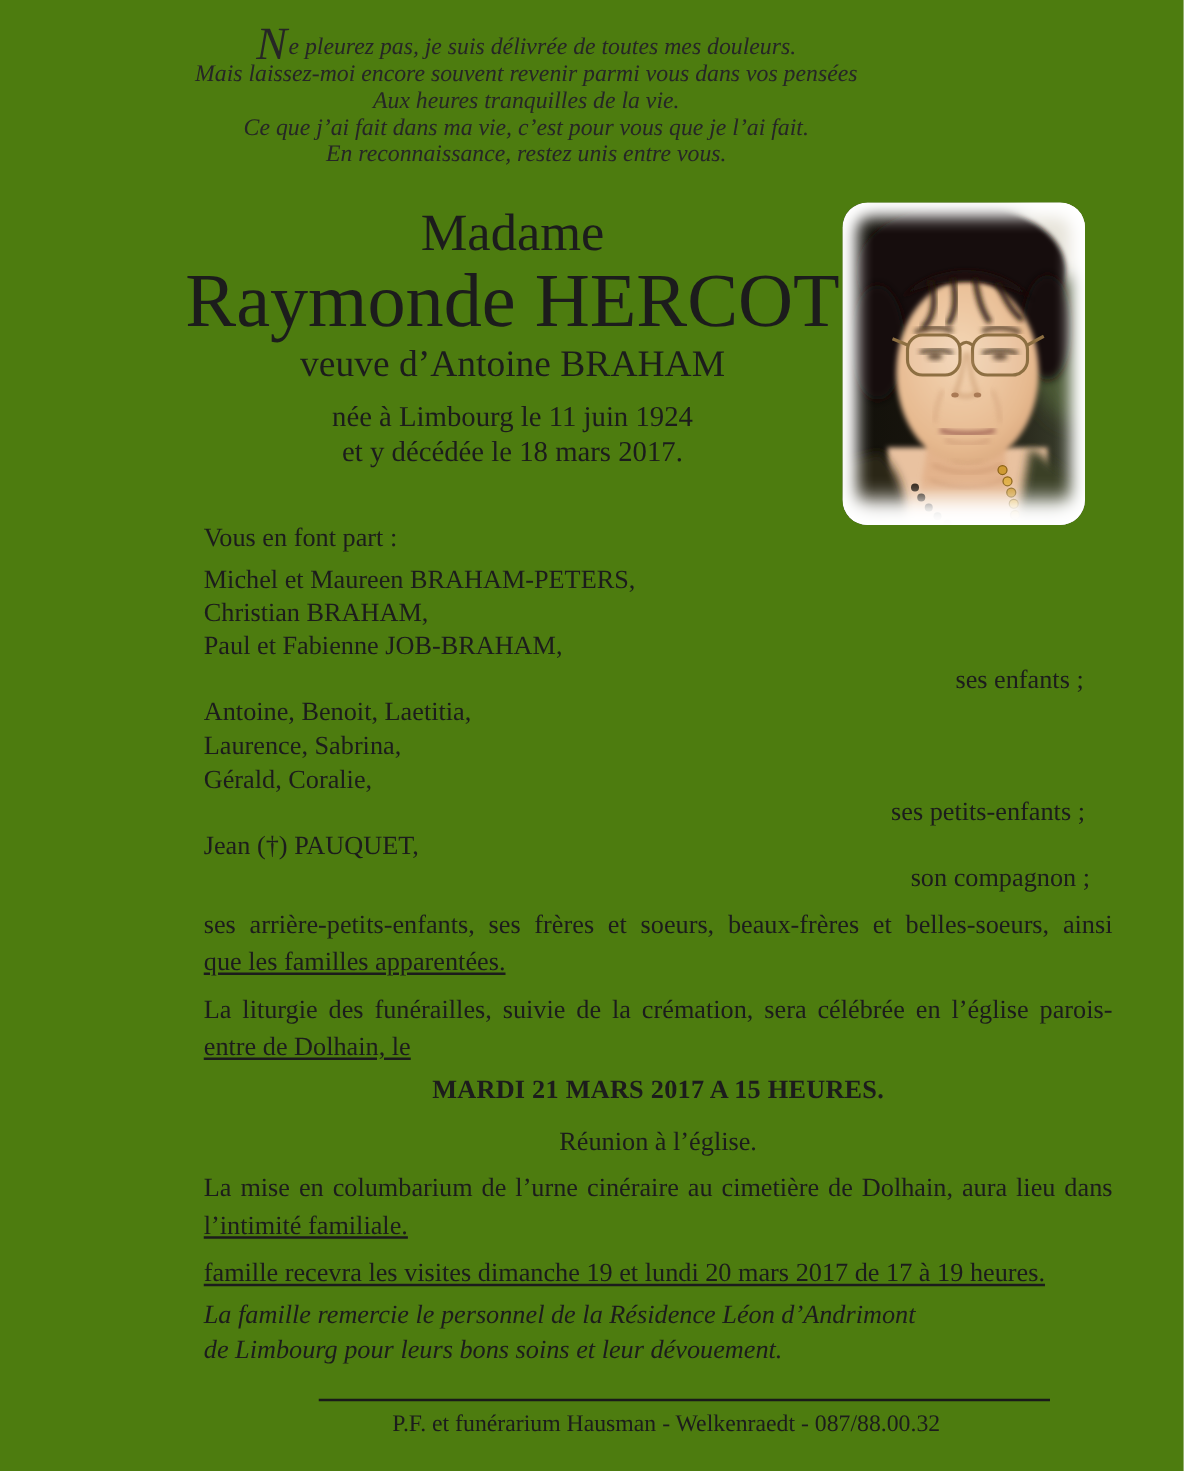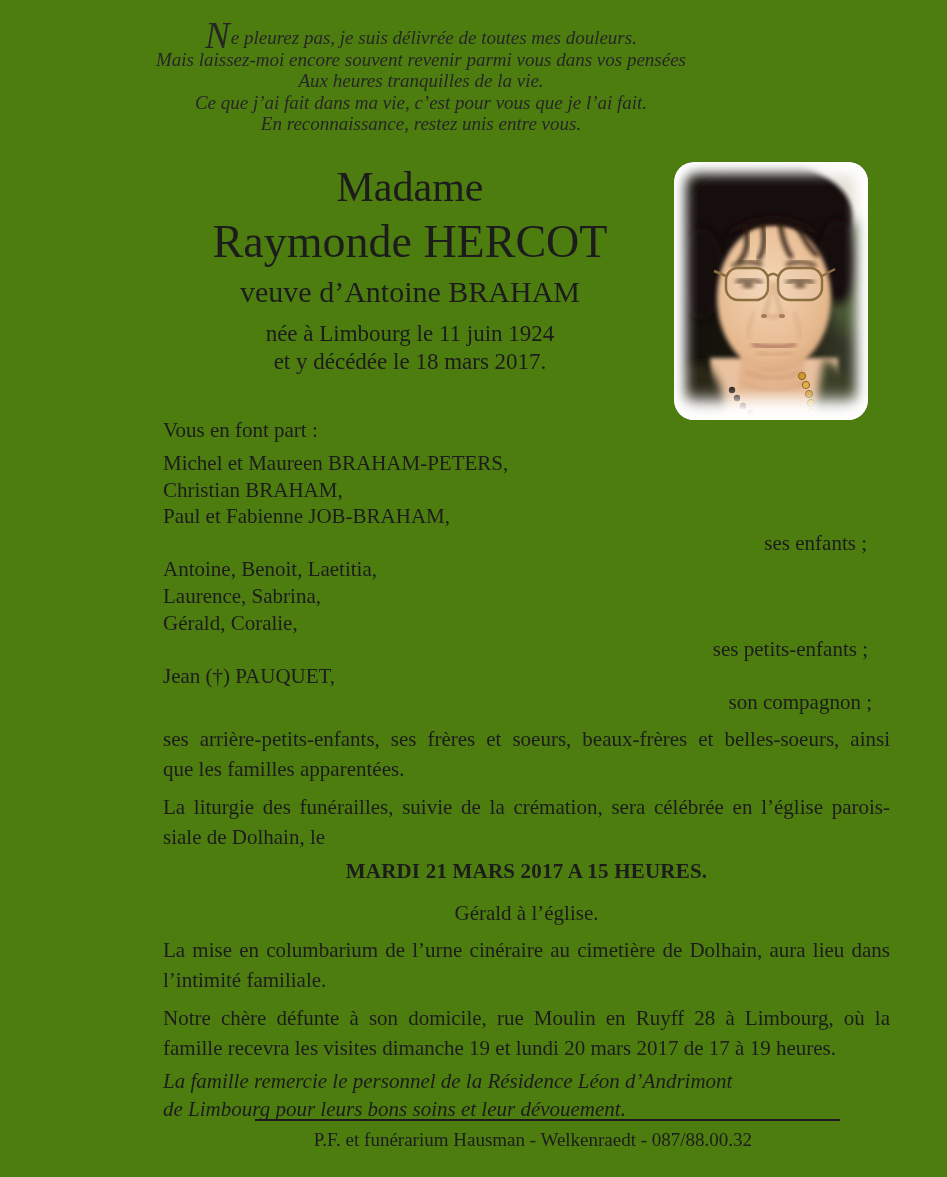--- a/index.html
+++ b/index.html
@@ -11,21 +11,21 @@
   
   .epigraph {
     position:absolute; top:25px; left:0; width:842px;
     text-align:center; font-style:italic; font-size:19px; line-height:21.5px;
     color:#262626;
   }
   .initial { font-size:37px; vertical-align:-4px; margin-right:1px; }
   
   .title-block { position:absolute; top:160px; left:0; width:820px; text-align:center; }
   .t-madame { font-size:42px; line-height:54px; }
-  .t-name   { font-size:46px; line-height:56px; }
+  .t-name   { font-size:61px; line-height:56px; }
   .t-sub    { font-size:30px; line-height:40px; margin-top:2px; }
   .t-dates  { font-size:23px; line-height:28px; margin-top:8px; }
   
   .photo {
     position:absolute; left:674px; top:162px; width:194px; height:258px;
     border-radius:20px; overflow:hidden;
   }
   .photo svg { display:block; width:100%; height:100%; }
   .photo::after {
     content:""; position:absolute; inset:0; border-radius:20px;
@@ -34,21 +34,21 @@
   
   .main { position:absolute; left:163px; top:417px; width:727px; font-size:21px; }
   .intro { line-height:27px; margin-bottom:6px; }
   .name-row, .relation-row { line-height:26.6px; }
   .relation-row { text-align:right; }
   .pr23 { padding-right:23px; }
   .pr22 { padding-right:22px; }
   .pr18 { padding-right:18px; }
   .para { margin-top:8px; line-height:30px; }
   .jline { text-align:justify; text-align-last:justify; white-space:nowrap; }
-  .lline { white-space:nowrap; }
+  .lline { white-space:nowrap;text-decoration:underline; }
   .date-line { margin-top:6px; line-height:27px; text-align:center; font-weight:bold; letter-spacing:0.2px; }
   .center-line { margin-top:15px; line-height:27px; text-align:center; }
   .thanks { margin-top:4px; font-style:italic; text-align:left; line-height:28px; font-size:21px; }
   
   .footer-rule { position:absolute; left:255px; top:1119px; width:585px; height:2px; background:#1a1a1a; }
   .footer { position:absolute; left:163px; top:1129px; width:740px; text-align:center; font-size:19px; }
 </style>
 </head>
 <body>
 
@@ -183,33 +183,32 @@
     <div class="name-row">Jean (†) PAUQUET,</div>
     <div class="relation-row pr18">son compagnon ;</div>
 
     <div class="para">
       <div class="jline">ses arrière-petits-enfants, ses frères et soeurs, beaux-frères et belles-soeurs, ainsi</div>
       <div class="lline">que les familles apparentées.</div>
     </div>
 
     <div class="para">
       <div class="jline">La liturgie des funérailles, suivie de la crémation, sera célébrée en l’église parois-</div>
-      <div class="lline">siale de Dolhain, le</div>
+      <div class="lline">entre de Dolhain, le</div>
     </div>
 
     <div class="date-line">MARDI 21 MARS 2017 A 15 HEURES.</div>
-    <div class="center-line">Gérald à l’église.</div>
+    <div class="center-line">Réunion à l’église.</div>
 
     <div class="para">
       <div class="jline">La mise en columbarium de l’urne cinéraire au cimetière de Dolhain, aura lieu dans</div>
       <div class="lline">l’intimité familiale.</div>
     </div>
 
     <div class="para">
-      <div class="jline">Notre chère défunte à son domicile, rue Moulin en Ruyff 28 à Limbourg, où la</div>
       <div class="lline">famille recevra les visites dimanche 19 et lundi 20 mars 2017 de 17 à 19 heures.</div>
     </div>
 
     <div class="thanks">
       <div>La famille remercie le personnel de la Résidence Léon d’Andrimont</div>
       <div>de Limbourg pour leurs bons soins et leur dévouement.</div>
     </div>
   </div>
 
   <div class="footer-rule"></div>

